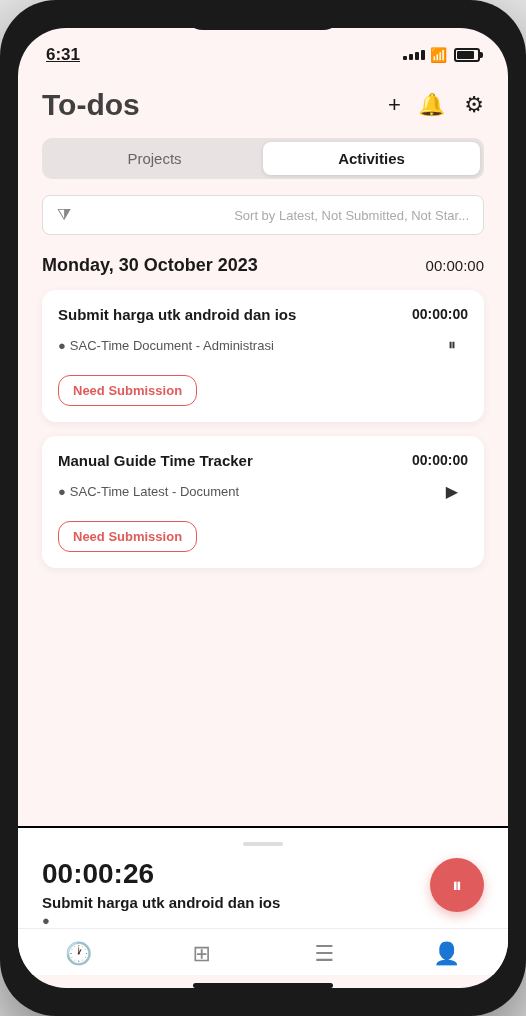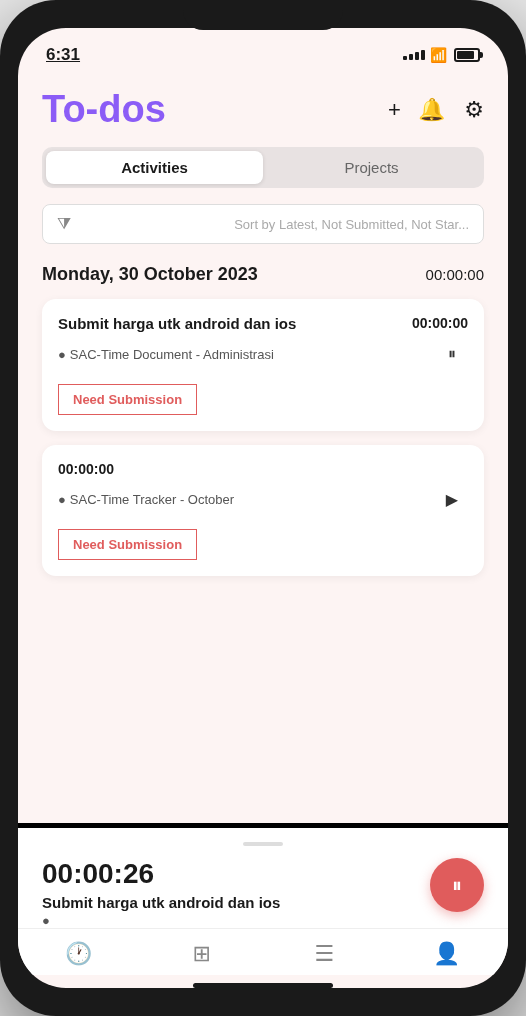--- a/index.html
+++ b/index.html
@@ -115,23 +115,23 @@
     }
     .content::-webkit-scrollbar { display: none; }
     
     .header {
       display: flex;
       justify-content: space-between;
       align-items: center;
       padding: 16px 0 16px;
     }
     .header-title {
-      font-size: 38px;
+      font-size: 30px;
       font-weight: 800;
-      color: #8b5cf6;
+      color: #404040;
     }
     .header-icons {
       display: flex;
       gap: 18px;
       align-items: center;
     }
     .header-icon {
       font-size: 22px;
       color: #1a1a1a;
       cursor: pointer;
@@ -247,33 +247,33 @@
       height: 32px;
       display: flex;
       align-items: center;
       justify-content: center;
       cursor: pointer;
       font-size: 16px;
       color: #333;
     }
     .need-submission-btn {
       border: 1.5px solid #e05c5c;
-      border-radius: 0;
+      border-radius: 12px;
       padding: 7px 14px;
       color: #e05c5c;
       font-size: 13px;
       font-weight: 600;
       display: inline-block;
       background: transparent;
       cursor: pointer;
     }
     
     .bottom-panel {
       background: #fff;
-      border-top: 5px solid #000000;
+      border-top: 2px solid #000000;
       padding: 14px 24px 0;
     }
     .drag-indicator {
       width: 40px;
       height: 4px;
       background: #ddd;
       border-radius: 2px;
       margin: 0 auto 12px;
     }
     .bottom-timer {
@@ -372,22 +372,22 @@
       <div class="header">
         <span class="header-title">To-dos</span>
         <div class="header-icons">
           <span class="header-icon">+</span>
           <span class="header-icon">🔔</span>
           <span class="header-icon">⚙</span>
         </div>
       </div>
 
       <div class="tabs">
+        <div class="tab">Projects</div>
         <div class="tab active">Activities</div>
-        <div class="tab">Projects</div>
       </div>
 
       <div class="filter-bar">
         <span class="filter-icon">⧩</span>
         <span class="filter-text">Sort by Latest, Not Submitted, Not Star...</span>
       </div>
 
       <div class="date-header">
         <span class="date-label">Monday, 30 October 2023</span>
         <span class="date-time">00:00:00</span>
@@ -405,26 +405,27 @@
           </span>
           <div class="task-action">
             <span>⏸</span>
           </div>
         </div>
         <div class="need-submission-btn">Need Submission</div>
       </div>
 
       <div class="task-card">
         <div class="task-header">
+          <span class="task-title">Manual Guide Time Tracker</span>
           <span class="task-time">00:00:00</span>
         </div>
         <div class="task-project">
           <span class="task-project-name">
             <span class="bullet">●</span>
-            <span>SAC-Time Tracker - October</span>
+            <span>SAC-Time Latest - Document</span>
           </span>
           <div class="task-action">
             <span>▶</span>
           </div>
         </div>
         <div class="need-submission-btn">Need Submission</div>
       </div>
 
     </div>
 

